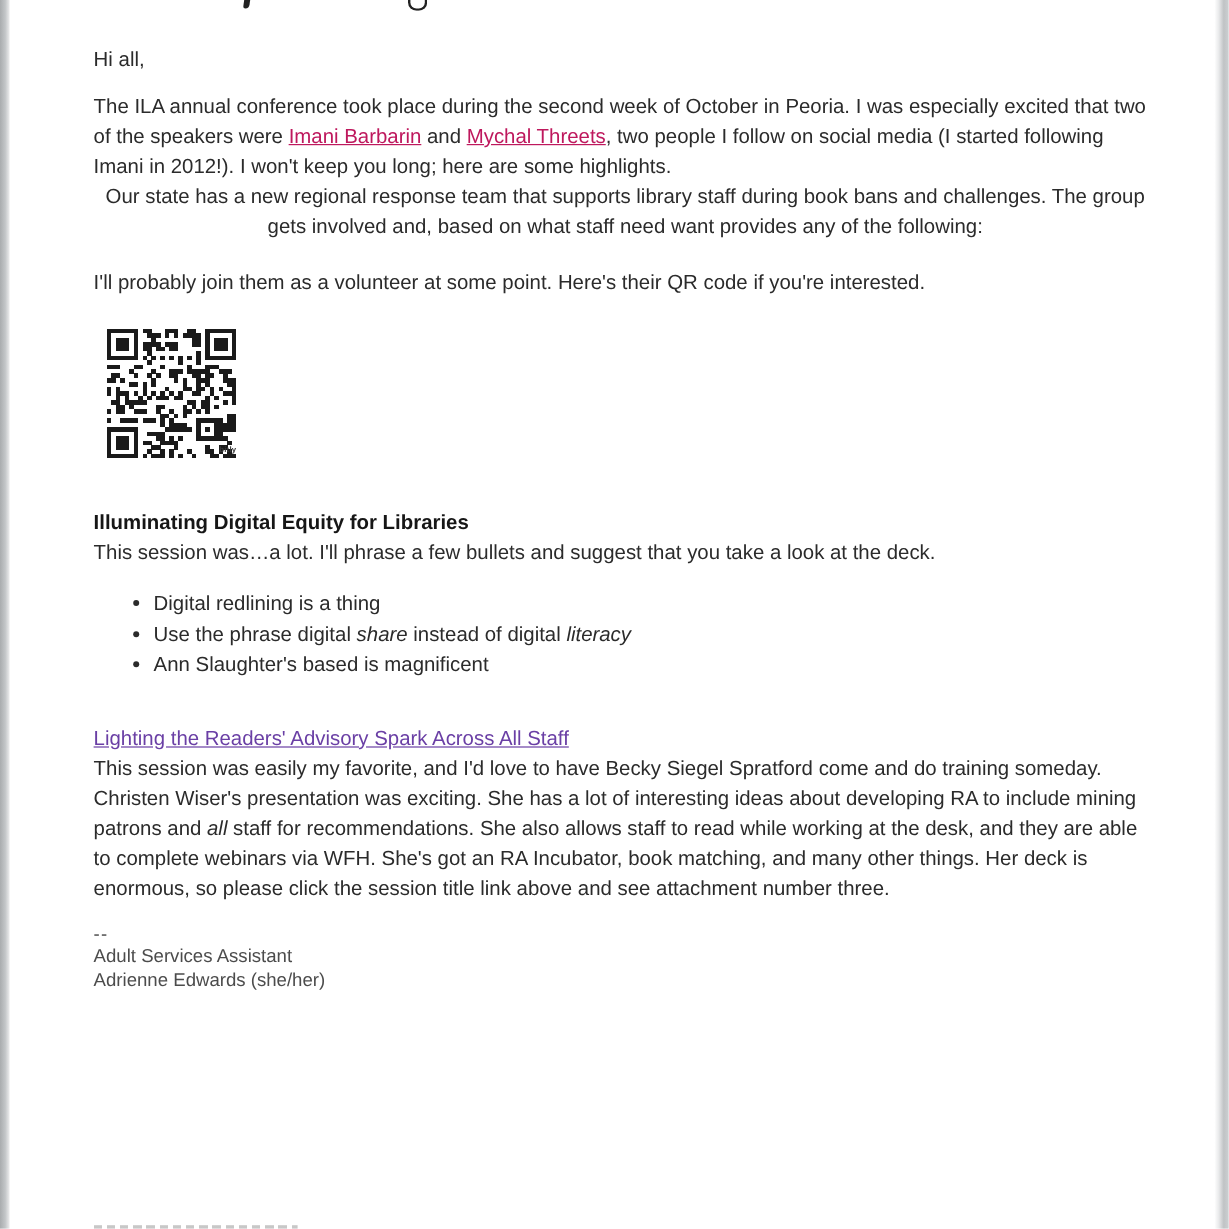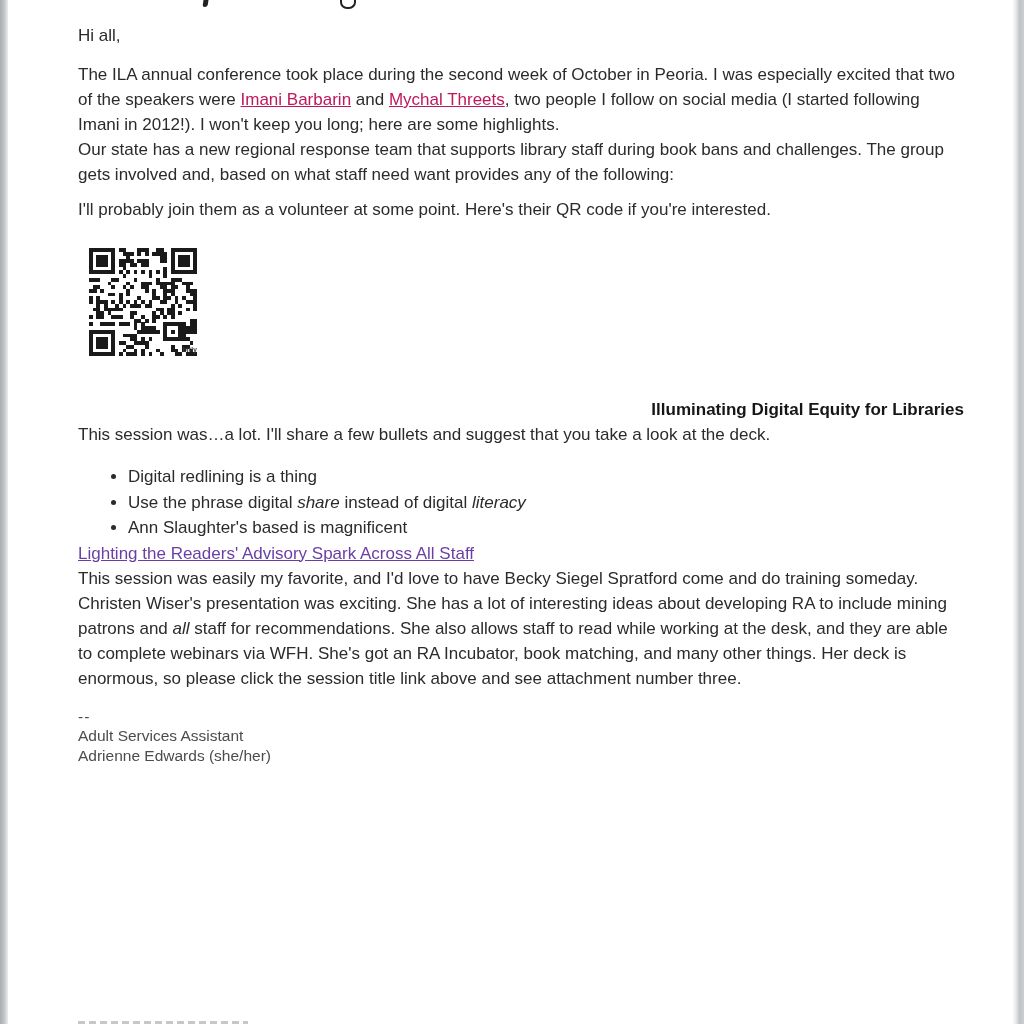--- a/index.html
+++ b/index.html
@@ -11,21 +11,21 @@
   }
   .edge-strip{position:absolute;top:0;bottom:0;}
   .edge-left{left:0;width:8px;background:linear-gradient(to right,#a9acae,#c3c6c8 55%,#ededee)}
   .edge-right{right:0;width:12px;background:linear-gradient(to left,#cdd0d2,#c0c3c5 35%,#e9eaeb 70%,#ffffff)}
 
   .frag{position:absolute;background:#222}
   .frag-comma{left:203px;top:0;width:5px;height:7px;border-radius:0 0 3px 2px;transform:skewX(-8deg)}
   .frag-gtail{left:340px;top:0;width:12px;height:7px;background:transparent;border:2.5px solid #222;border-top:none;border-radius:0 0 7px 7px}
 
   .content{
-    position:absolute;left:78px;top:0;width:886px;
+    position:absolute;left:78px;top:14px;width:886px;
     font-size:17px;line-height:25px;
   }
   .greeting{padding-top:23px}
   .para{margin:0}
   .heading{font-weight:700;color:#161616;margin:0}
   ul.blist{margin:0;padding-left:50px;list-style:disc}
   ul.blist li{line-height:25.5px}
   .italic{font-style:italic}
   a.link{color:#be185d;text-decoration:underline;cursor:pointer}
   a.vlink{color:#6a3fa5;text-decoration:underline;cursor:pointer}
@@ -51,22 +51,22 @@
 <div class="edge-strip edge-left"></div>
 <div class="edge-strip edge-right"></div>
 
 <div class="frag frag-comma"></div>
 <div class="frag frag-gtail"></div>
 
 <div class="content">
   <div class="greeting">Hi all,</div>
   <div id="email-blocks">
       <p class="para" style="margin-top: 14px;"><span>The ILA annual conference took place during the second week of October in Peoria. I was especially excited that two of the speakers were </span><a class="link">Imani Barbarin</a><span> and </span><a class="link">Mychal Threets</a><span>, two people I follow on social media (I started following Imani in 2012!). I won't keep you long; here are some highlights.</span></p>
-      <p class="para" style="margin-top: 0px;"><span>Our state has a new regional response team that supports library staff during book bans and challenges. The group gets involved and, based on what staff need want provides any of the following:</span></p>
-      <p class="para" style="margin-top: 10px;"><span>I'll probably join them as a volunteer at some point. Here's their QR code if you're interested.</span></p>
+      <p class="para" style="margin-top: 0px; text-align: center;"><span>Our state has a new regional response team that supports library staff during book bans and challenges. The group gets involved and, based on what staff need want provides any of the following:</span></p>
+      <p class="para" style="margin-top: 22px;"><span>I'll probably join them as a volunteer at some point. Here's their QR code if you're interested.</span></p>
       <div class="qr-row" style="margin-top: 26px;">
         <div class="qr-box">
           <svg viewBox="0 0 29 29">
             <rect width="29" height="29" fill="#ffffff"></rect>
             <rect x="0" y="0" width="1.02" height="1.02" fill="#1a1a1a"></rect>
             <rect x="1" y="0" width="1.02" height="1.02" fill="#1a1a1a"></rect>
             <rect x="2" y="0" width="1.02" height="1.02" fill="#1a1a1a"></rect>
             <rect x="3" y="0" width="1.02" height="1.02" fill="#1a1a1a"></rect>
             <rect x="4" y="0" width="1.02" height="1.02" fill="#1a1a1a"></rect>
             <rect x="5" y="0" width="1.02" height="1.02" fill="#1a1a1a"></rect>
@@ -435,28 +435,28 @@
             <rect x="19" y="28" width="1.02" height="1.02" fill="#1a1a1a"></rect>
             <rect x="23" y="28" width="1.02" height="1.02" fill="#1a1a1a"></rect>
             <rect x="24" y="28" width="1.02" height="1.02" fill="#1a1a1a"></rect>
             <rect x="26" y="28" width="1.02" height="1.02" fill="#1a1a1a"></rect>
             <rect x="27" y="28" width="1.02" height="1.02" fill="#1a1a1a"></rect>
             <rect x="28" y="28" width="1.02" height="1.02" fill="#1a1a1a"></rect>
           </svg>
           <span class="qr-watermark">bitly</span>
         </div>
       </div>
-      <div class="heading" style="margin-top: 41px; text-align: right;">Illuminating Digital Equity for Libraries</div>
-      <p class="para" style="margin-top: 0px;"><span>This session was…a lot. I'll share a few bullets and suggest that you take a look at the deck.</span></p>
+      <div class="heading" style="margin-top: 41px;">Illuminating Digital Equity for Libraries</div>
+      <p class="para" style="margin-top: 0px;"><span>This session was…a lot. I'll phrase a few bullets and suggest that you take a look at the deck.</span></p>
       <ul class="blist" style="margin-top: 17px;">
         <li><span>Digital redlining is a thing</span></li>
         <li><span>Use the phrase digital </span><span class="italic">share</span><span> instead of digital </span><span class="italic">literacy</span></li>
         <li><span>Ann Slaughter's based is magnificent</span></li>
       </ul>
-      <p class="para" style=""><a class="vlink">Lighting the Readers' Advisory Spark Across All Staff</a></p>
+      <p class="para" style="margin-top: 36px;"><a class="vlink">Lighting the Readers' Advisory Spark Across All Staff</a></p>
       <p class="para" style="margin-top: 0px;"><span>This session was easily my favorite, and I'd love to have Becky Siegel Spratford come and do training someday. Christen Wiser's presentation was exciting. She has a lot of interesting ideas about developing RA to include mining patrons and </span><span class="italic">all</span><span> staff for recommendations. She also allows staff to read while working at the desk, and they are able to complete webinars via WFH. She's got an RA Incubator, book matching, and many other things. Her deck is enormous, so please click the session title link above and see attachment number three.</span></p>
     </div>
   <div class="signature">
     <div class="sig-divider">--</div>
     <div>Adult Services Assistant</div>
     <div>Adrienne Edwards (she/her)</div>
   </div>
 </div>
 
 <div class="bottom-clip"></div>

